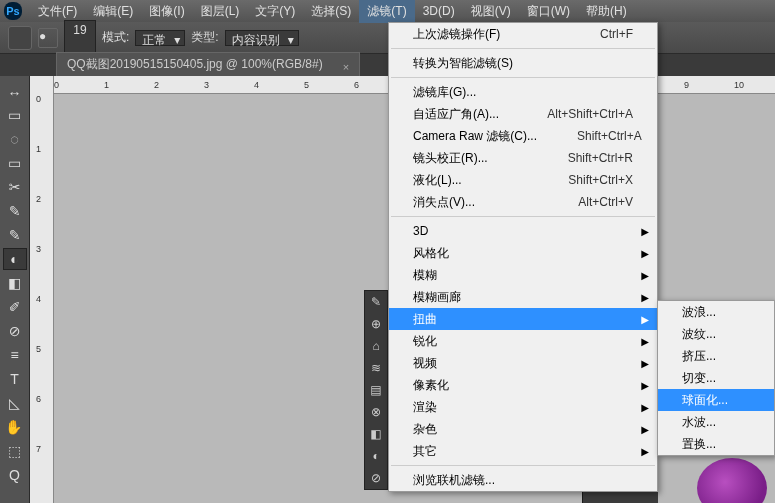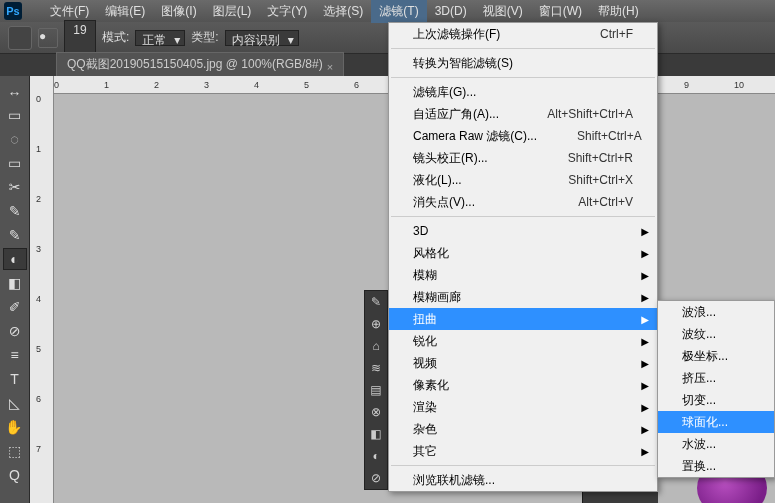--- a/index.html
+++ b/index.html
@@ -1,27 +1,27 @@
 <!DOCTYPE html>
 <html><head>
 <meta charset="utf-8">
 <style>
 *{margin:0;padding:0;box-sizing:border-box;font-family:"Microsoft YaHei",Arial,sans-serif;font-size:12px;}
 body{background:#535353;width:775px;height:503px;overflow:hidden;user-select:none;}
 .menubar{background:linear-gradient(#6a6a6a,#535353);height:22px;display:flex;align-items:center;padding:0 4px;color:#e0e0e0;}
-.ps-logo{width:18px;height:18px;background:#001e36;color:#31a8ff;font-weight:bold;font-size:11px;display:flex;align-items:center;justify-content:center;border-radius:3px;margin-right:20px;}
+.ps-logo{width:18px;height:18px;background:#001e36;color:#31a8ff;font-weight:bold;font-size:11px;display:flex;align-items:center;justify-content:center;border-radius:8px;margin-right:8px;}
 .menu-item{padding:3px 8px;cursor:default;}
 .menu-item.active{background:#4a6a8a;}
 .optbar{background:linear-gradient(#5a5a5a,#494949);height:32px;display:flex;align-items:center;padding:0 8px;color:#ddd;gap:6px;border-bottom:1px solid #2a2a2a;}
 .tool-icon{width:24px;height:24px;background:#444;border:1px solid #666;border-radius:3px;}
 .num-field{width:32px;height:36px;background:#3a3a3a;border:1px solid #222;color:#ddd;text-align:center;line-height:18px;}
 .dropdown{height:16px;background:#3a3a3a;border:1px solid #222;color:#ddd;padding:0 18px 0 6px;line-height:18px;position:relative;}
 .dropdown::after{content:"▾";position:absolute;right:4px;top:0;}
 .tabbar{background:#3a3a3a;height:22px;display:flex;align-items:end;padding-left:56px;}
-.doc-tab{background:#535353;color:#ccc;padding:3px 10px;border-top:1px solid #666;border-left:1px solid #666;border-right:1px solid #666;display:flex;align-items:flex-end;gap:4px;font-size:11px;}
+.doc-tab{background:#535353;color:#ccc;padding:3px 10px;border-top:1px solid #666;border-left:1px solid #666;border-right:1px solid #666;display:flex;align-items:flex-end;gap:20px;font-size:11px;}
 .close-x{color:#aaa;font-size:11px;}
 .main{display:flex;height:calc(503px - 22px - 32px - 22px);}
 .toolcol{width:30px;background:#535353;border-right:1px solid #2a2a2a;display:flex;flex-direction:column;align-items:center;padding-top:4px;gap:2px;}
 .tbtn{width:24px;height:22px;display:flex;align-items:center;justify-content:center;color:#ddd;font-size:14px;cursor:pointer;}
 .tbtn.sel{background:#3a3a3a;border:1px solid #222;}
 .ruler-v{width:24px;background:#e8e8e8;position:relative;border-right:1px solid #888;}
 .ruler-h{height:18px;background:#e8e8e8;border-bottom:1px solid #888;position:relative;}
 .tick{position:absolute;font-size:9px;color:#333;}
 .canvas-area{flex:1;display:flex;flex-direction:column;background:#b9b9b9;position:relative;}
 .canvas{flex:1;background:#b9b9b9;}
@@ -226,23 +226,20 @@
 </div>
 
 <div class="menu menu2">
   <div class="row">
       <span>波浪...</span>
     </div>
   <div class="row">
       <span>波纹...</span>
     </div>
   <div class="row">
-      <span>极坐标...</span>
-    </div>
-  <div class="row">
       <span>挤压...</span>
     </div>
   <div class="row">
       <span>切变...</span>
     </div>
   <div class="row hl">
       <span>球面化...</span>
     </div>
   <div class="row">
       <span>水波...</span>

